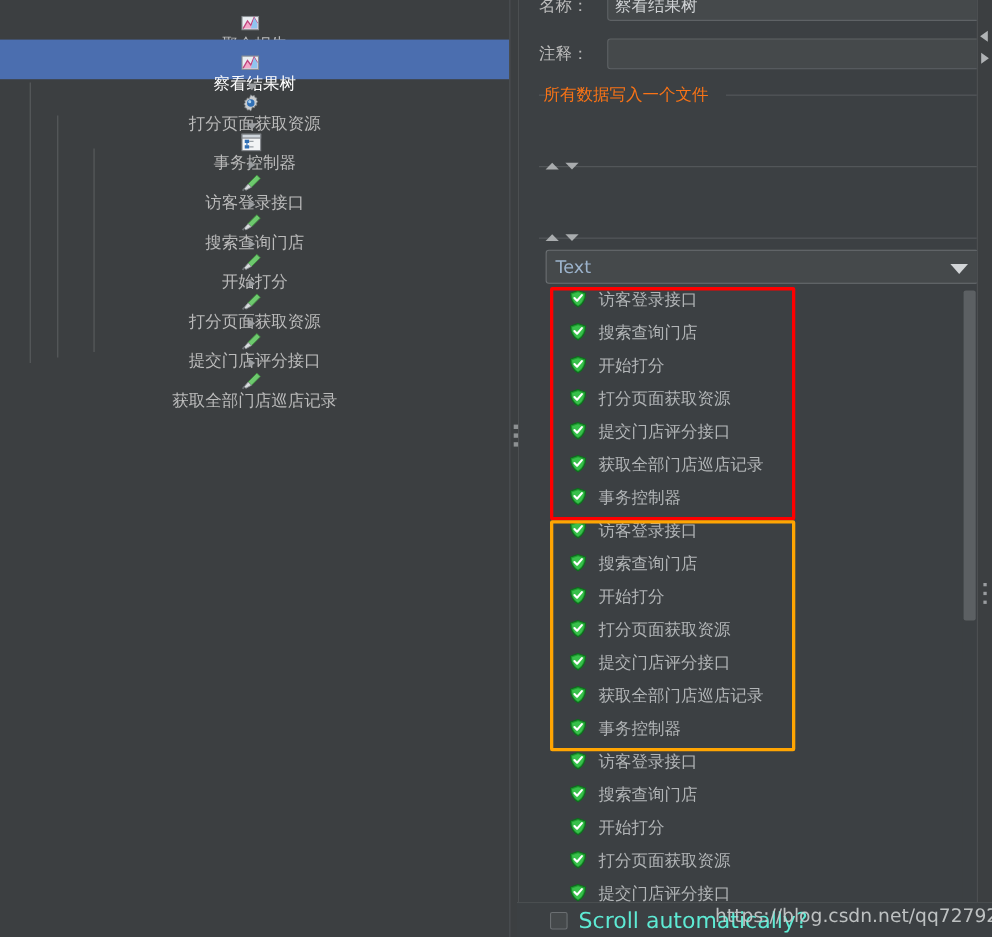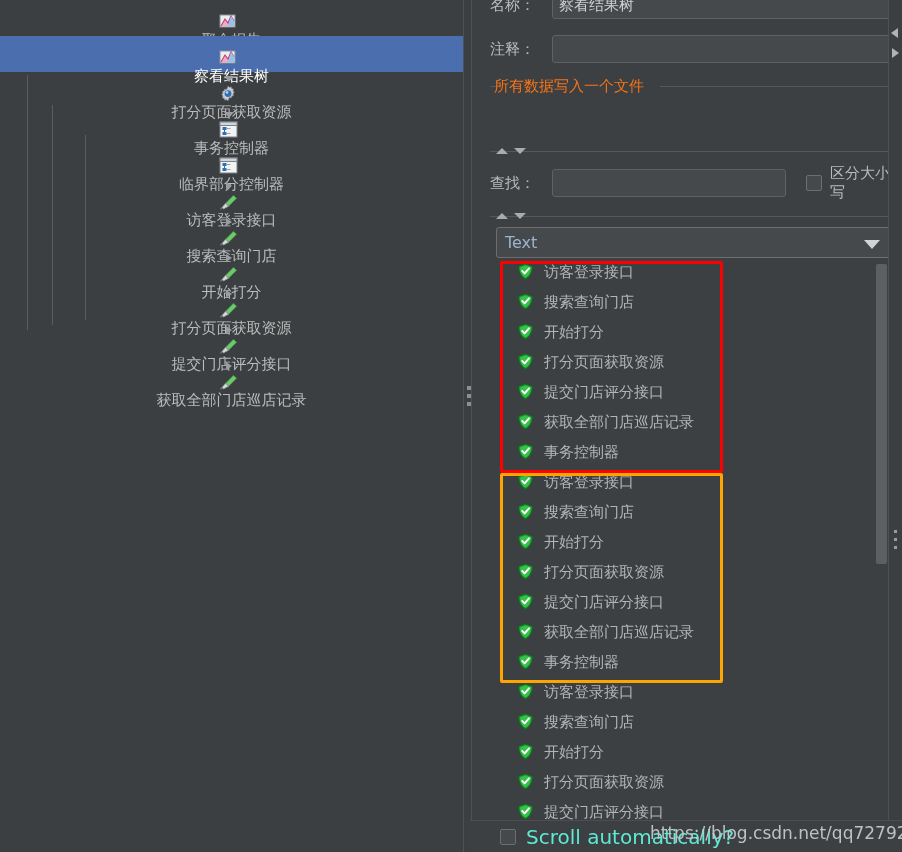--- a/index.html
+++ b/index.html
@@ -299,89 +299,76 @@
               <rect x="1" y="1" width="17" height="3.5" fill="#cfd6dd" stroke="#7e8286"></rect>
               <rect x="3.5" y="6" width="4" height="3" fill="#2f6fb5"></rect>
               <rect x="3.5" y="11" width="4" height="3" fill="#2f6fb5"></rect>
               <path d="M5.5 9 v2" stroke="#2f6fb5" stroke-width="1"></path>
               <path d="M7.5 7.5 h4 M7.5 12.5 h4" stroke="#9aa1a7" stroke-width="1"></path>
             </svg></span>
           <span class="tree-label">事务控制器</span>
         </div>
         <div class="tree-row">
           <span style="display: inline-block; flex: 0 0 auto; width: 56px;"></span>
-          <span class="twisty none" style="margin-right: 5px;"></span>
-          <span class="tree-ico"><svg width="19" height="17" viewBox="0 0 19 17">
-              <rect x="1" y="1" width="17" height="15" fill="#f1f3f5" stroke="#7e8286"></rect>
-              <rect x="1" y="1" width="17" height="3.5" fill="#cfd6dd" stroke="#7e8286"></rect>
-              <rect x="3.5" y="6" width="4" height="3" fill="#2f6fb5"></rect>
-              <rect x="3.5" y="11" width="4" height="3" fill="#2f6fb5"></rect>
-              <path d="M5.5 9 v2" stroke="#2f6fb5" stroke-width="1"></path>
-              <path d="M7.5 7.5 h4 M7.5 12.5 h4" stroke="#9aa1a7" stroke-width="1"></path>
-            </svg></span>
-          <span class="tree-label">临界部分控制器</span>
+          <span class="twisty closed" style="margin-right: 5px;"></span>
+          <span class="tree-ico"><svg width="20" height="18" viewBox="0 0 20 18">
+              <path d="M14.5 2.2 L17.6 5.3 L9.6 13.3 L6.5 10.2 Z" fill="#6ec96e" stroke="#3d8c3d" stroke-width=".8"></path>
+              <path d="M6.6 10.3 L9.5 13.2 L4.5 16 L3 14.5 Z" fill="#d7dadd" stroke="#8e9296" stroke-width=".8"></path>
+              <path d="M3 14.5 L1.6 16.4" stroke="#6d7175" stroke-width="1.6"></path>
+            </svg></span>
+          <span class="tree-label">访客登录接口</span>
         </div>
         <div class="tree-row">
           <span style="display: inline-block; flex: 0 0 auto; width: 56px;"></span>
           <span class="twisty closed" style="margin-right: 5px;"></span>
           <span class="tree-ico"><svg width="20" height="18" viewBox="0 0 20 18">
               <path d="M14.5 2.2 L17.6 5.3 L9.6 13.3 L6.5 10.2 Z" fill="#6ec96e" stroke="#3d8c3d" stroke-width=".8"></path>
               <path d="M6.6 10.3 L9.5 13.2 L4.5 16 L3 14.5 Z" fill="#d7dadd" stroke="#8e9296" stroke-width=".8"></path>
               <path d="M3 14.5 L1.6 16.4" stroke="#6d7175" stroke-width="1.6"></path>
             </svg></span>
-          <span class="tree-label">访客登录接口</span>
+          <span class="tree-label">搜索查询门店</span>
         </div>
         <div class="tree-row">
           <span style="display: inline-block; flex: 0 0 auto; width: 56px;"></span>
           <span class="twisty closed" style="margin-right: 5px;"></span>
           <span class="tree-ico"><svg width="20" height="18" viewBox="0 0 20 18">
               <path d="M14.5 2.2 L17.6 5.3 L9.6 13.3 L6.5 10.2 Z" fill="#6ec96e" stroke="#3d8c3d" stroke-width=".8"></path>
               <path d="M6.6 10.3 L9.5 13.2 L4.5 16 L3 14.5 Z" fill="#d7dadd" stroke="#8e9296" stroke-width=".8"></path>
               <path d="M3 14.5 L1.6 16.4" stroke="#6d7175" stroke-width="1.6"></path>
             </svg></span>
-          <span class="tree-label">搜索查询门店</span>
+          <span class="tree-label">开始打分</span>
         </div>
         <div class="tree-row">
           <span style="display: inline-block; flex: 0 0 auto; width: 56px;"></span>
           <span class="twisty closed" style="margin-right: 5px;"></span>
           <span class="tree-ico"><svg width="20" height="18" viewBox="0 0 20 18">
               <path d="M14.5 2.2 L17.6 5.3 L9.6 13.3 L6.5 10.2 Z" fill="#6ec96e" stroke="#3d8c3d" stroke-width=".8"></path>
               <path d="M6.6 10.3 L9.5 13.2 L4.5 16 L3 14.5 Z" fill="#d7dadd" stroke="#8e9296" stroke-width=".8"></path>
               <path d="M3 14.5 L1.6 16.4" stroke="#6d7175" stroke-width="1.6"></path>
             </svg></span>
-          <span class="tree-label">开始打分</span>
+          <span class="tree-label">打分页面获取资源</span>
         </div>
         <div class="tree-row">
           <span style="display: inline-block; flex: 0 0 auto; width: 56px;"></span>
           <span class="twisty closed" style="margin-right: 5px;"></span>
           <span class="tree-ico"><svg width="20" height="18" viewBox="0 0 20 18">
               <path d="M14.5 2.2 L17.6 5.3 L9.6 13.3 L6.5 10.2 Z" fill="#6ec96e" stroke="#3d8c3d" stroke-width=".8"></path>
               <path d="M6.6 10.3 L9.5 13.2 L4.5 16 L3 14.5 Z" fill="#d7dadd" stroke="#8e9296" stroke-width=".8"></path>
               <path d="M3 14.5 L1.6 16.4" stroke="#6d7175" stroke-width="1.6"></path>
             </svg></span>
-          <span class="tree-label">打分页面获取资源</span>
+          <span class="tree-label">提交门店评分接口</span>
         </div>
         <div class="tree-row">
           <span style="display: inline-block; flex: 0 0 auto; width: 56px;"></span>
           <span class="twisty closed" style="margin-right: 5px;"></span>
           <span class="tree-ico"><svg width="20" height="18" viewBox="0 0 20 18">
               <path d="M14.5 2.2 L17.6 5.3 L9.6 13.3 L6.5 10.2 Z" fill="#6ec96e" stroke="#3d8c3d" stroke-width=".8"></path>
               <path d="M6.6 10.3 L9.5 13.2 L4.5 16 L3 14.5 Z" fill="#d7dadd" stroke="#8e9296" stroke-width=".8"></path>
               <path d="M3 14.5 L1.6 16.4" stroke="#6d7175" stroke-width="1.6"></path>
             </svg></span>
-          <span class="tree-label">提交门店评分接口</span>
-        </div>
-        <div class="tree-row">
-          <span style="display: inline-block; flex: 0 0 auto; width: 56px;"></span>
-          <span class="twisty closed" style="margin-right: 5px;"></span>
-          <span class="tree-ico"><svg width="20" height="18" viewBox="0 0 20 18">
-              <path d="M14.5 2.2 L17.6 5.3 L9.6 13.3 L6.5 10.2 Z" fill="#6ec96e" stroke="#3d8c3d" stroke-width=".8"></path>
-              <path d="M6.6 10.3 L9.5 13.2 L4.5 16 L3 14.5 Z" fill="#d7dadd" stroke="#8e9296" stroke-width=".8"></path>
-              <path d="M3 14.5 L1.6 16.4" stroke="#6d7175" stroke-width="1.6"></path>
-            </svg></span>
           <span class="tree-label">获取全部门店巡店记录</span>
         </div>
       </div>
   </div>
 
   <div class="splitter">
     <div class="dots">
       <i></i>
         <i></i>
         <i></i>
@@ -404,26 +391,20 @@
     <div class="group-title" style="position:absolute; left:0; top:77px;">所有数据写入一个文件</div>
     <div class="group-line" style="left:188px; top:86px; width:241px;"></div>
 
 
     <div class="sep-rule" style="left:18px; top:151px; width:411px;"></div>
     <div class="sep-arrows" style="left:24px; top:148px;">
       <span class="up"></span>
       <span class="dn"></span>
     </div>
 
-    <div class="form-row" style="position:absolute; left:0; top:168px; width:429px; height:30px;">
-      <span class="form-label">查找：</span>
-      <span class="field" style="width:234px; flex:0 0 234px;" title=""></span>
-      <span class="checkbox" style="margin-left:20px;"></span>
-      <span style="margin-left:8px;">区分大小写</span>
-    </div>
 
     <div class="sep-rule" style="left:18px; top:216px; width:411px;"></div>
     <div class="sep-arrows" style="left:24px; top:213px;">
       <span class="up"></span>
       <span class="dn"></span>
     </div>
 
     <div class="combo" style="left:24px; top:227px; width:394px;">
       <span>Text</span>
       <span class="arrow"></span>

